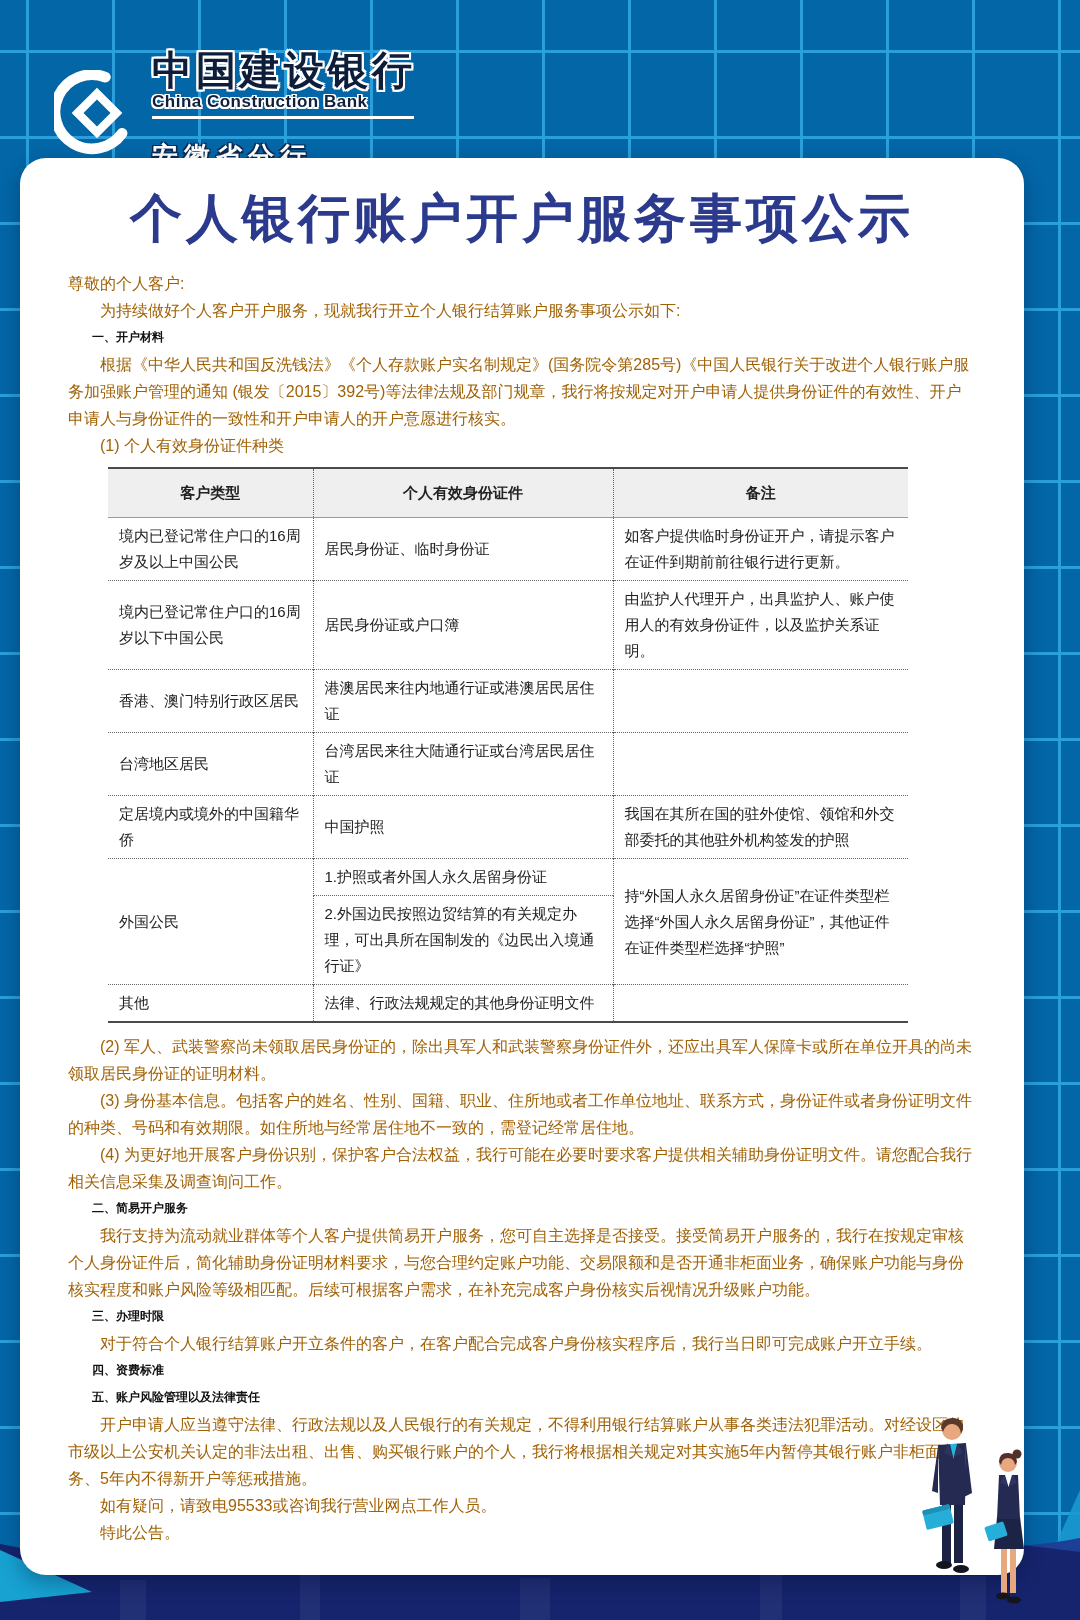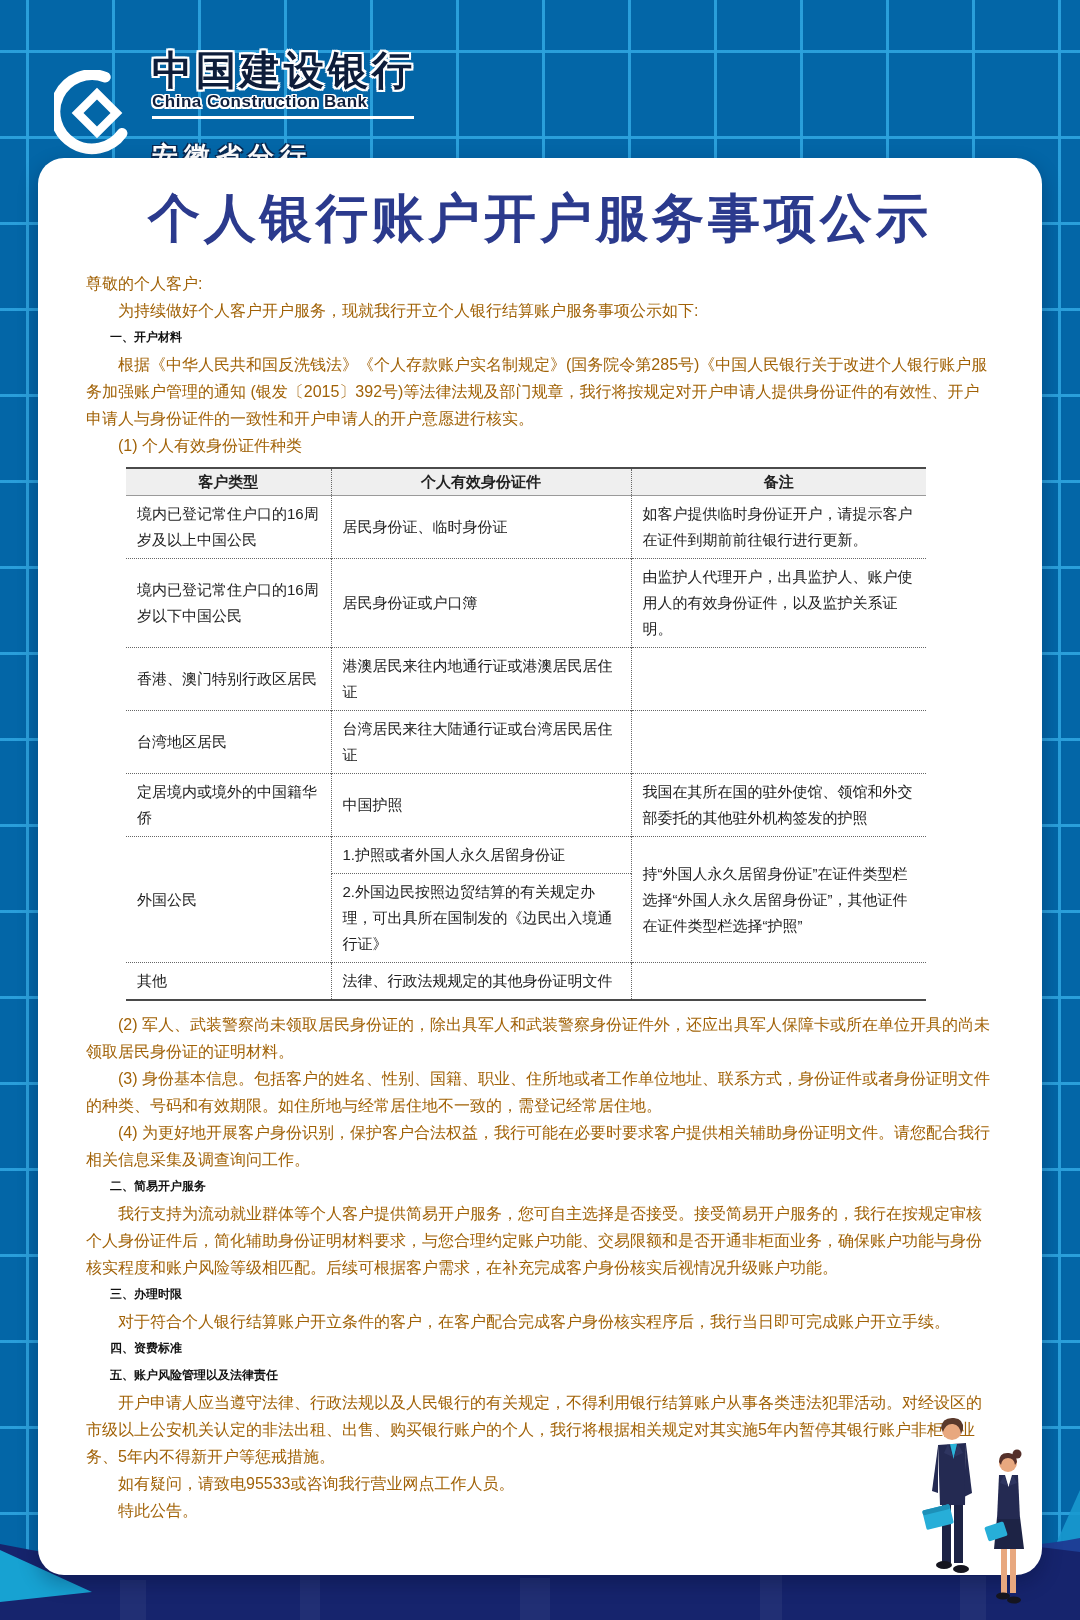--- a/index.html
+++ b/index.html
@@ -30,21 +30,21 @@
     text-shadow:-1.5px 0 #fff,1.5px 0 #fff,0 -1.5px #fff,0 1.5px #fff,-1.5px -1.5px #fff,1.5px 1.5px #fff,-1.5px 1.5px #fff,1.5px -1.5px #fff;
     border-bottom:3px solid #fff; padding-bottom:4px; width:262px;
   }
   .brand-branch{
     margin-top:20px; font-family:"DejaVu Serif", serif; font-weight:bold;
     font-size:26px; color:#fff; letter-spacing:6px;
     text-shadow:1.5px 1.5px 0 #0a2a52, -1.5px 1.5px 0 #0a2a52, 1.5px -1.5px 0 #0a2a52, -1.5px -1.5px 0 #0a2a52;
   }
   
   .card{
-    position:absolute; left:38px; top:158px; z-index:2;
+    position:absolute; left:20px; top:158px; z-index:2;
     width:1004px; height:1417px;
     background:#fff; border-radius:26px;
     box-shadow:0 8px 20px rgba(0,10,40,.30);
     padding:30px 48px 0 48px; overflow:hidden;
   }
   .title{
     font-family:"DejaVu Serif", serif; font-weight:bold;
     font-size:52px; line-height:60px; letter-spacing:4px;
     color:#2b3a8d; text-align:center; margin-bottom:22px;
   }
@@ -53,21 +53,21 @@
   .h{ font-size:12px; line-height:27px; color:#111; font-weight:bold; text-indent:2em; }
   
   table.id-table{
     width:800px; margin:8px 0 10px 40px;
     border-collapse:collapse; table-layout:fixed;
     border-top:2.5px solid #4a4a4a; border-bottom:2.5px solid #4a4a4a;
     font-size:15px; line-height:26px; color:#222;
   }
   table.id-table th{
     background:#efefef; font-weight:bold; text-align:center;
-    padding:0 10px; border-bottom:1.5px solid #9a9a9a;
+    padding:11px 10px; border-bottom:1.5px solid #9a9a9a;
   }
   table.id-table td{
     padding:5px 11px; vertical-align:middle; text-align:left;
   }
   table.id-table tbody tr.rowline > td{ border-top:1.5px dotted #666; }
   table.id-table .sep{ border-left:1.5px dotted #666; }
   table.id-table tr.subline > td{ border-top:1.5px dotted #666; }
   
   .wave{ position:absolute; left:0; top:1480px; width:1080px; height:140px; z-index:1; }
   .people{ position:absolute; left:920px; top:1413px; width:120px; height:195px; z-index:4; }

